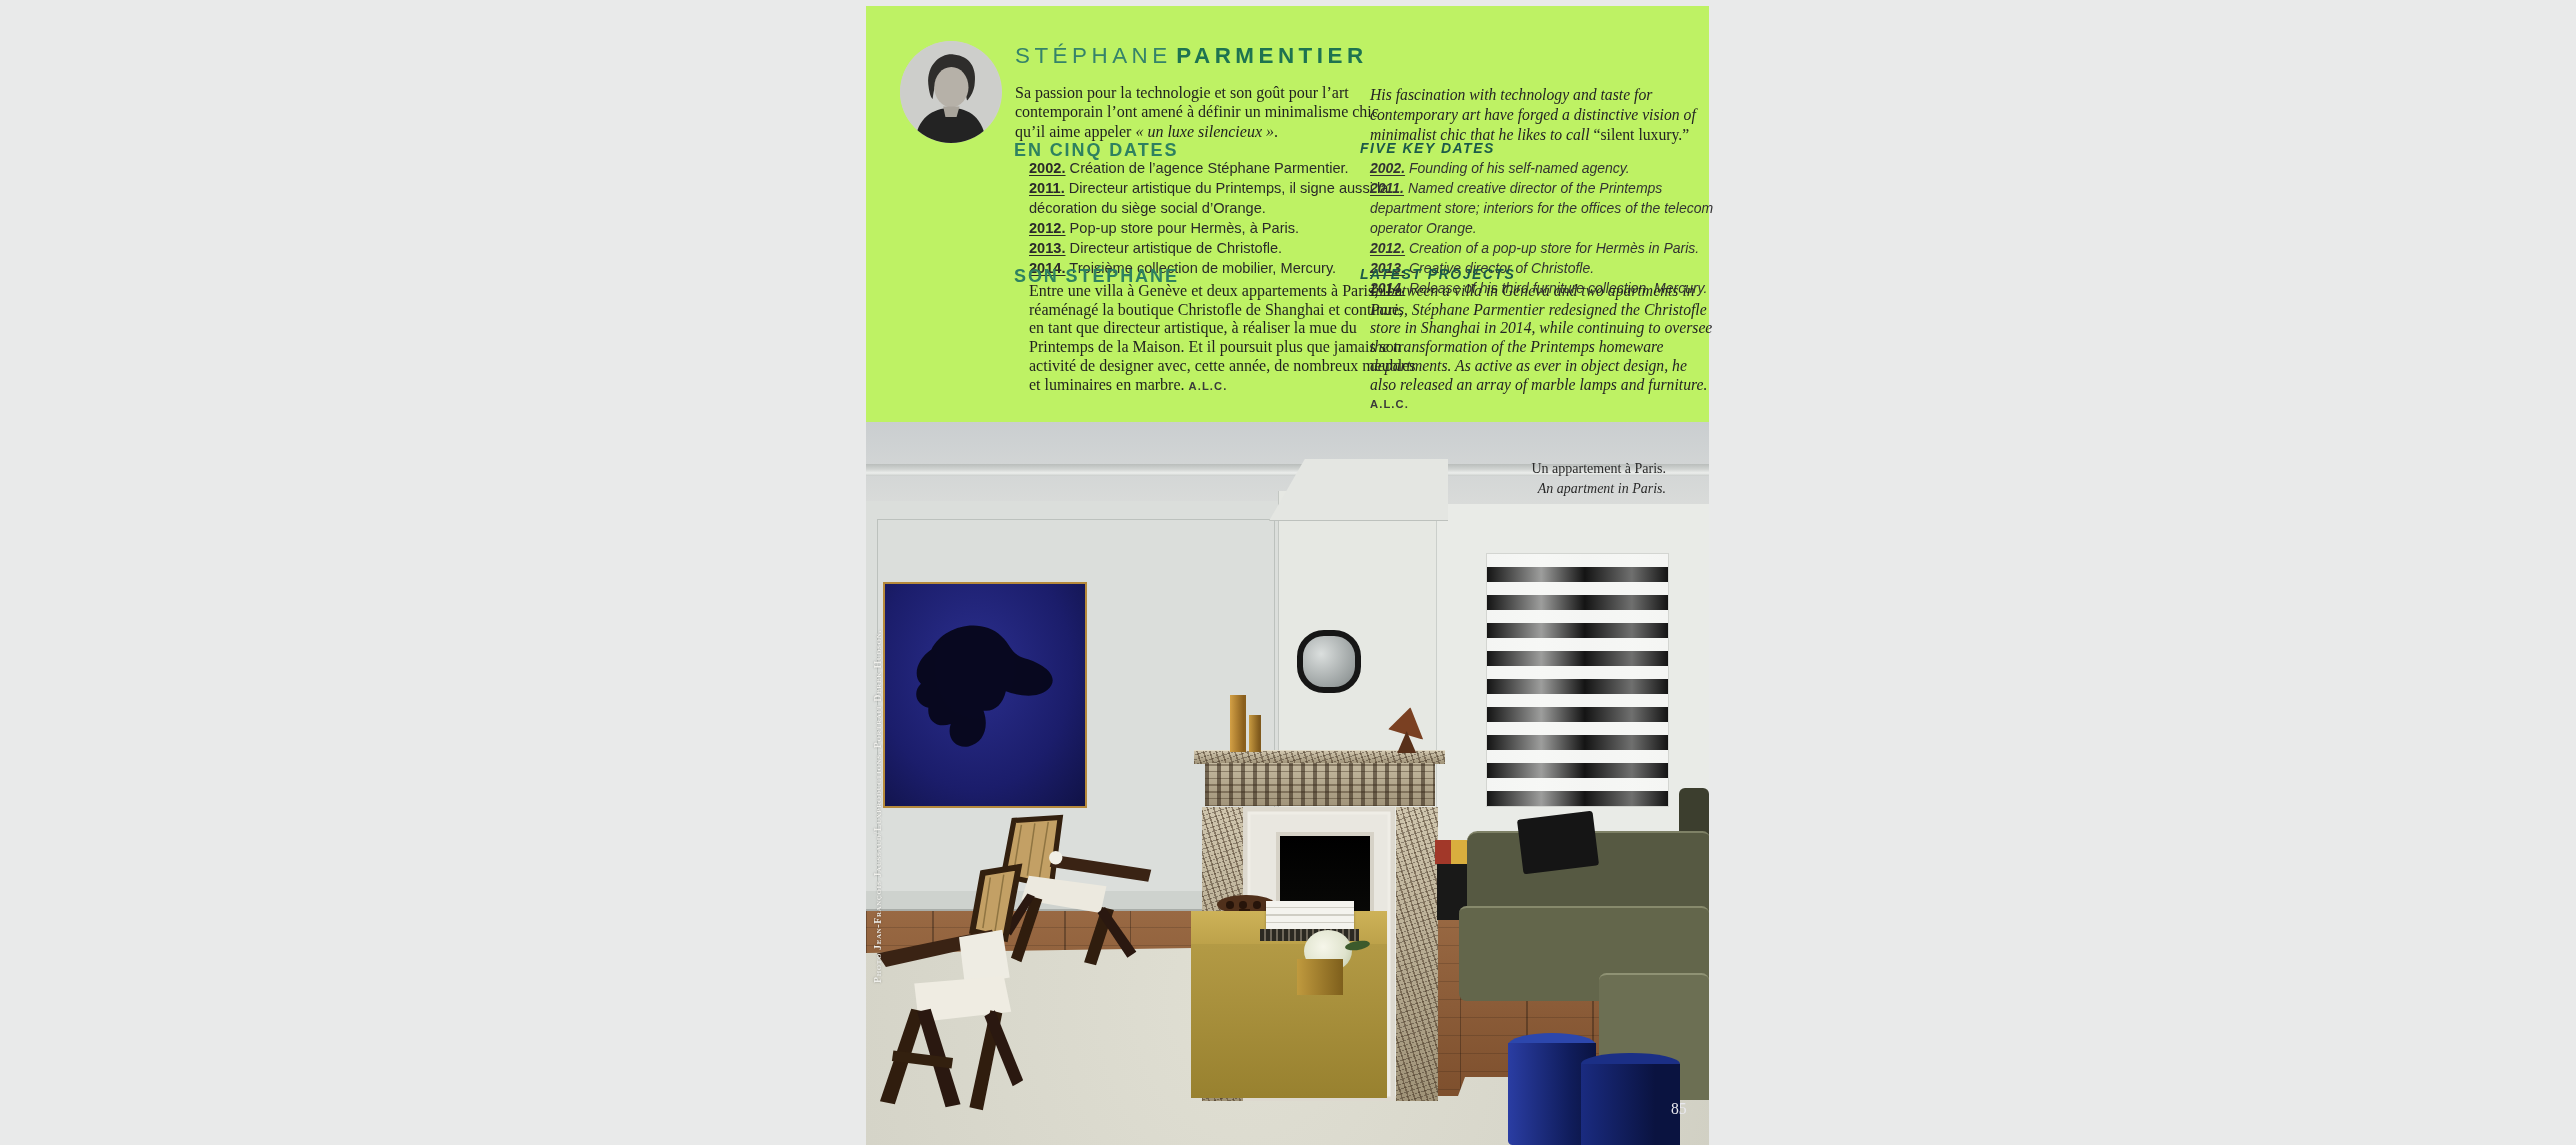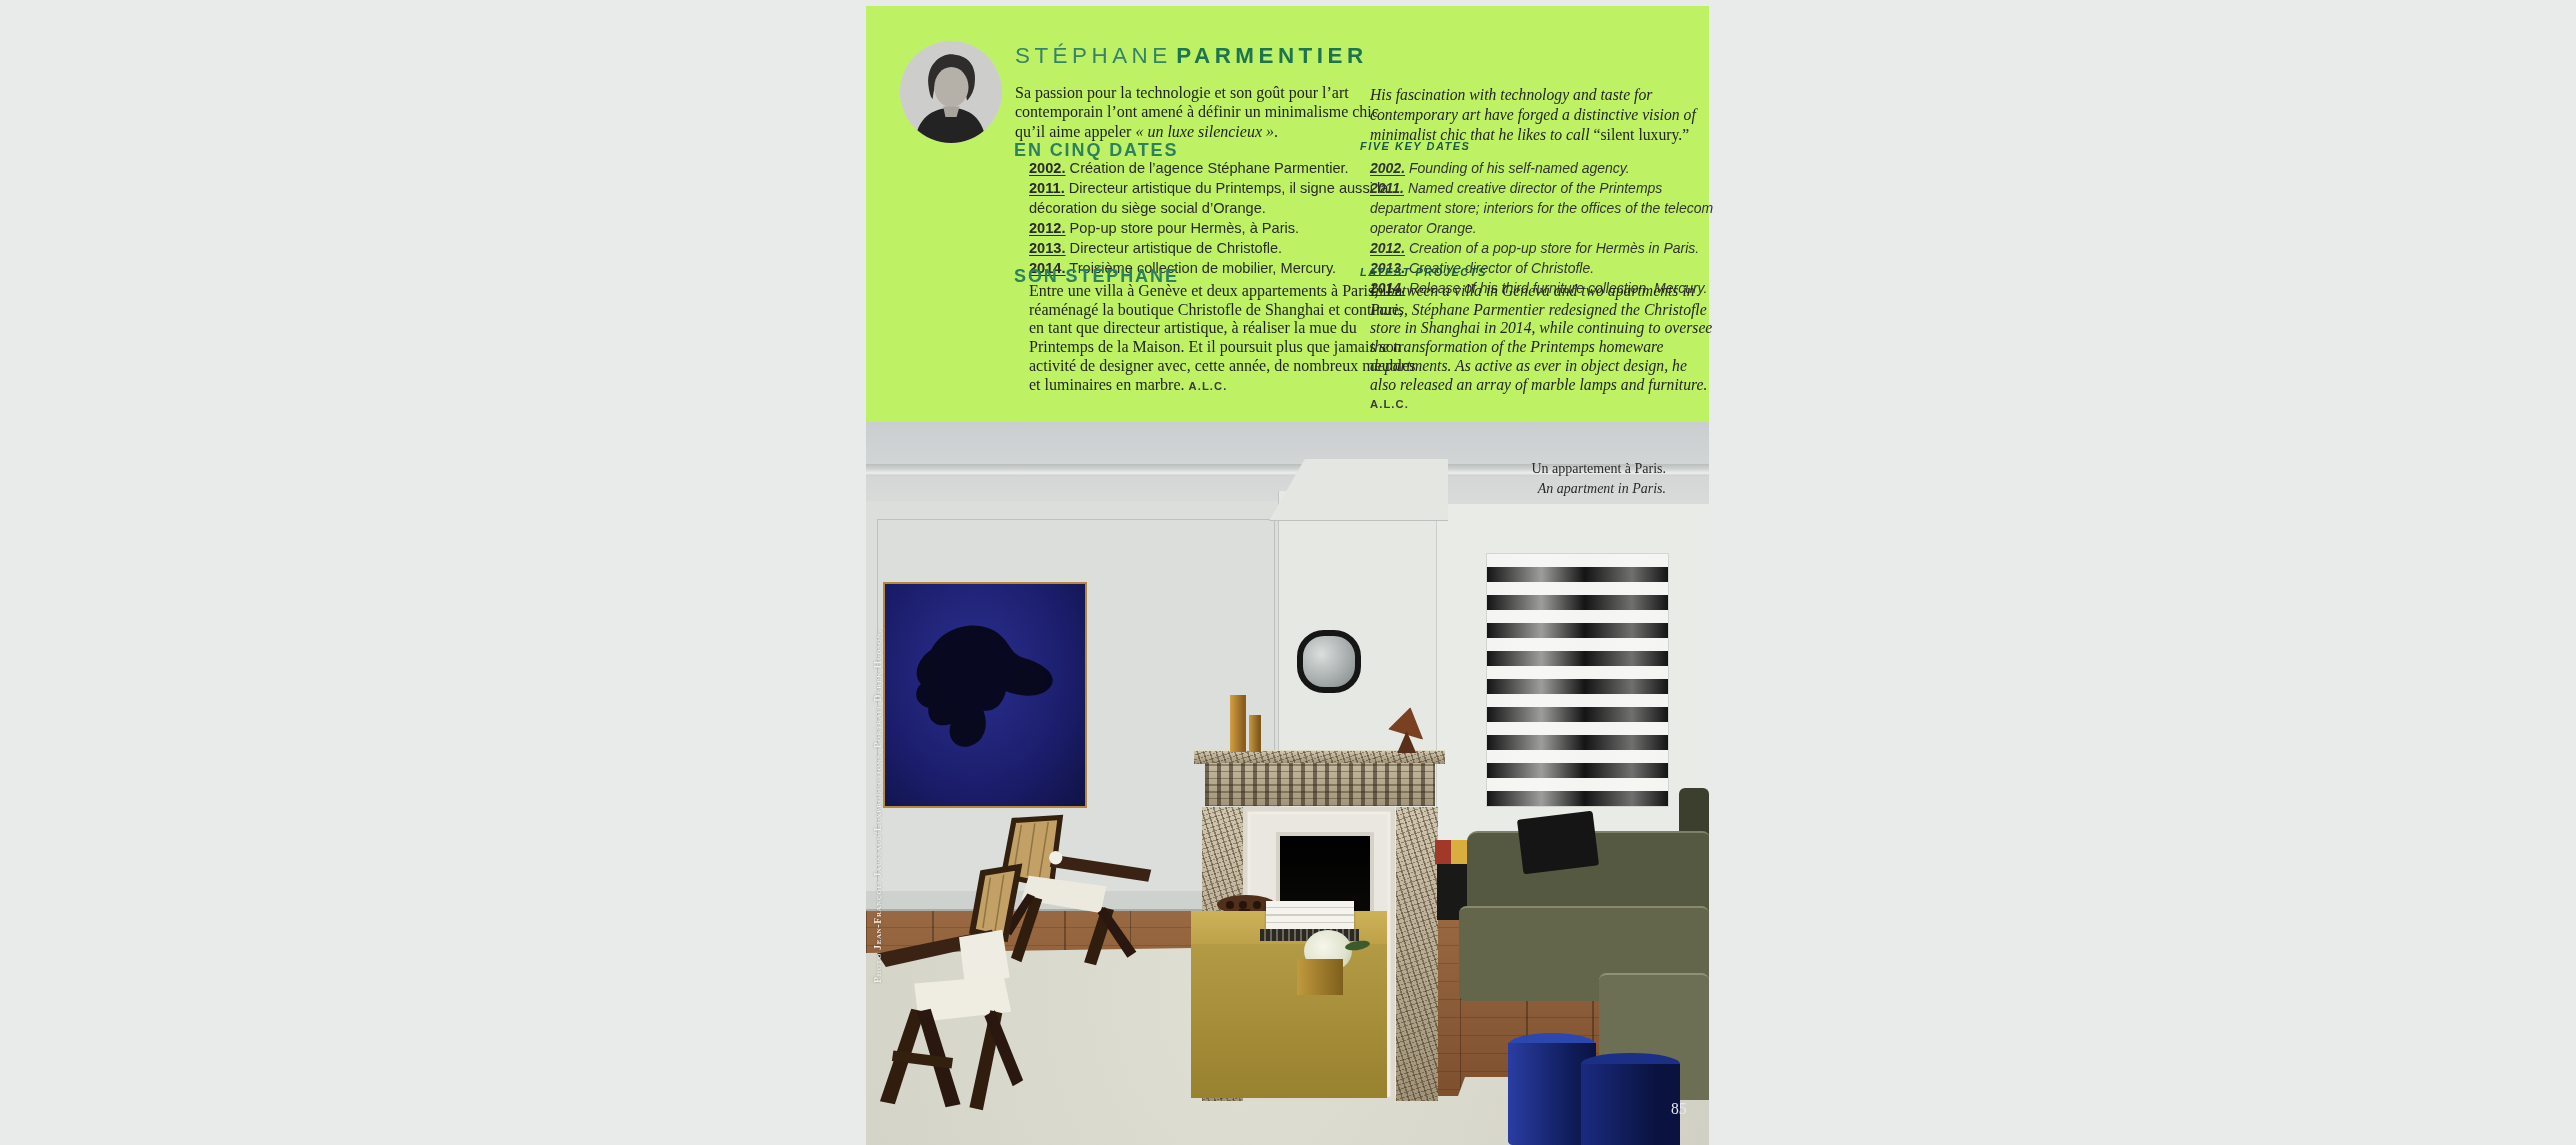--- a/index.html
+++ b/index.html
@@ -16,21 +16,21 @@
   .name-bold{color:#1e7350;font-weight:700;margin-left:4.5px;}
 
   .intro-fr{position:absolute;left:149px;top:61px;width:392px;font-size:16px;line-height:19.4px;color:#1f1f1f;}
   .intro-fr em{font-style:italic;}
   .intro-en{position:absolute;left:504px;top:63px;width:345px;font-size:15.7px;line-height:20px;
             font-style:italic;color:#242424;}
   .intro-en .upright{font-style:normal;}
 
   .h-fr{position:absolute;margin:0;font-family:"Liberation Sans",sans-serif;font-size:18px;
         font-weight:700;letter-spacing:1.9px;color:#2e8160;}
-  .h-en{position:absolute;margin:0;font-family:"Liberation Sans",sans-serif;font-size:11px;
+  .h-en{position:absolute;margin:0;font-family:"Liberation Sans",sans-serif;font-size:14px;
         font-weight:700;font-style:italic;letter-spacing:1.5px;color:#1c5a49;}
   .dates-fr-h{left:148px;top:134px;}
   .dates-en-h{left:494px;top:134px;}
   .news-fr-h{left:148px;top:260px;}
   .news-en-h{left:494px;top:260px;}
 
   .list{position:absolute;font-family:"Liberation Sans",sans-serif;font-size:14.6px;line-height:20px;color:#2a2a2a;}
   .list-fr{left:163px;top:152px;width:388px;}
   .list-en{left:504px;top:152px;width:351px;font-style:italic;font-size:14px;color:#333;}
   .yr{font-weight:700;text-decoration:underline;text-underline-offset:2.2px;}

